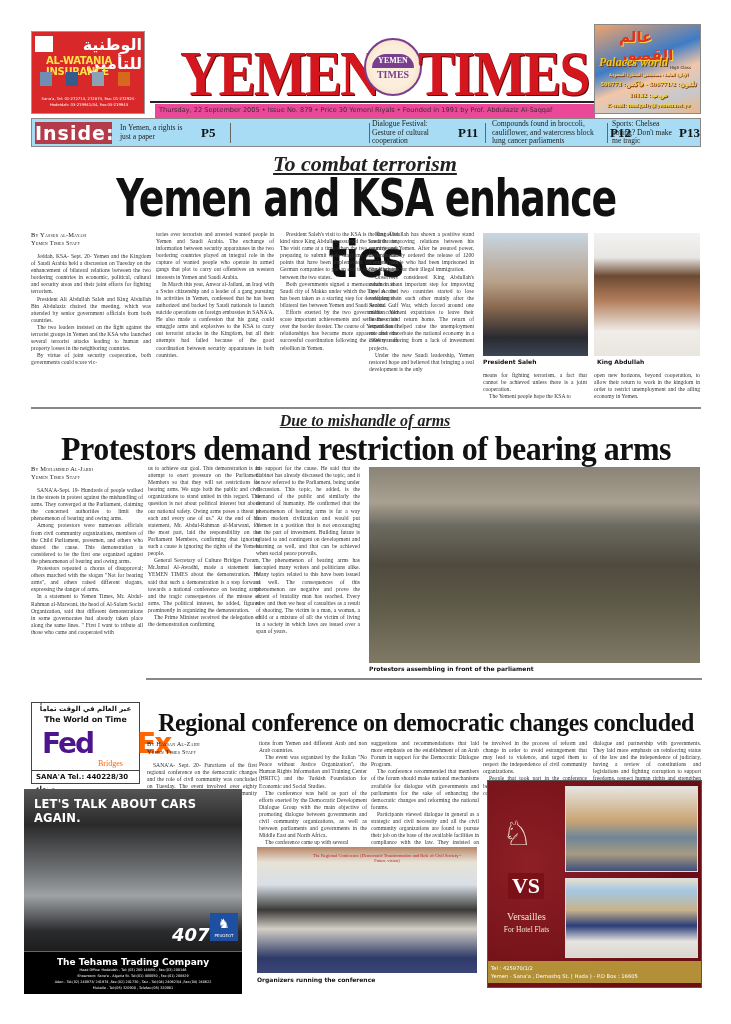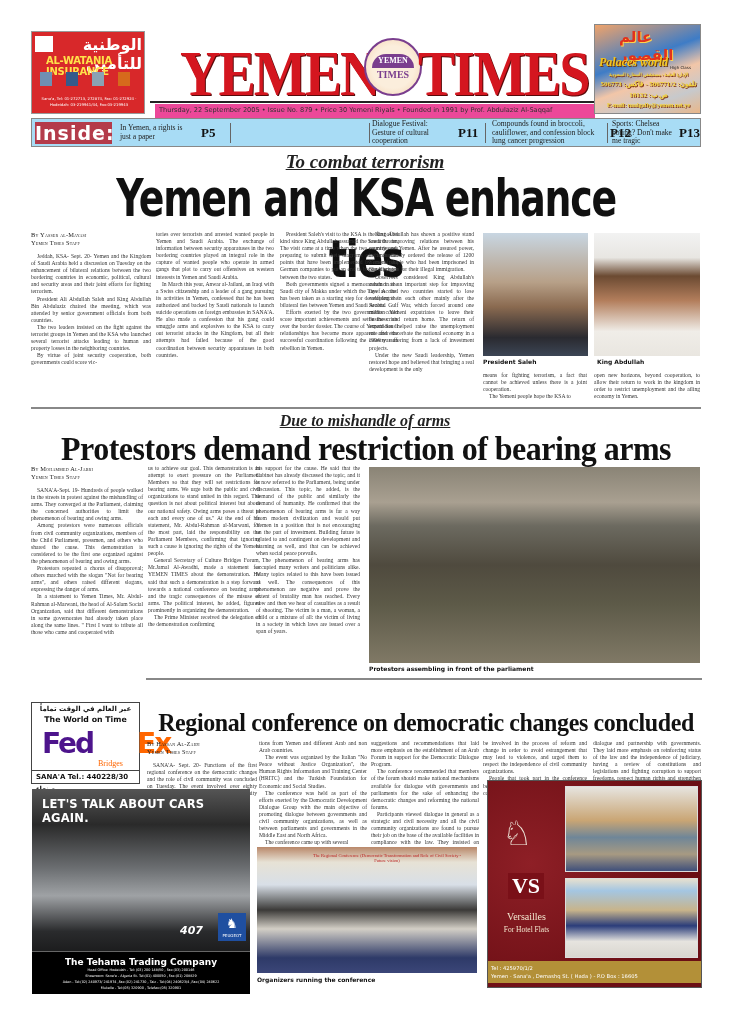--- a/index.html
+++ b/index.html
@@ -35,21 +35,21 @@
   
   .inside-bar { left: 31px; top: 118px; width: 670px; height: 29px; background: #a8dcf5; border: 1px solid #888; }
   .inside-label { position:absolute; left: 3px; top: 3px; width: 77px; height: 22px; background: #b43b4a; color: #fff; font-family: "DejaVu Sans", sans-serif; font-weight: bold; font-size: 19px; line-height: 22px; text-align: center; letter-spacing: 1px; }
   .inside-item { position:absolute; top: 2px; height: 24px; display:flex; align-items:center; }
   .inside-item .txt { font-size: 7.6px; line-height: 8.6px; color:#222; }
   .inside-item .pg { font-family: "Liberation Serif", serif; font-weight: bold; font-size: 13px; margin-left: 6px; color:#111; }
   .inside-sep { position:absolute; top:4px; width:1px; height:20px; background:#666; }
 
   
   .kicker { text-align: center; font-family:"Liberation Serif",serif; font-style: italic; font-weight: bold; text-decoration: underline; color: #222; }
-  .kicker1 { left: 200px; top: 151px; width: 330px; font-size: 19px; }
+  .kicker1 { left: 200px; top: 151px; width: 330px; font-size: 22px; }
   .head1 { left: 36px; top: 168px; width: 660px; text-align:center; font-family:"DejaVu Sans", sans-serif; font-weight: bold; font-size: 44px; color:#111; letter-spacing:-1.5px; transform: scaleX(0.86) scaleY(1.18); transform-origin: top center; }
 
   .byline { font-size: 6.4px; line-height: 8px; color:#222; font-variant: small-caps; letter-spacing: 0.2px; }
   .col { font-size: 5.6px; line-height: 7.1px; text-align: justify; color:#333; }
   .col p { text-indent: 6px; }
   .col p.first { margin-top: 6px; }
 
   .photo { background: #aaa; overflow:hidden; }
   .caption { font-family:"DejaVu Sans", sans-serif; font-weight: bold; font-size: 6px; color:#111; }
 
@@ -65,23 +65,23 @@
   .ad-fedex { left: 31px; top: 702px; width: 109px; height: 82px; border: 1px solid #444; background:#fff; }
   .ad-fedex .ar { position:absolute; top:2px; left:0; width:107px; text-align:center; font-family:"DejaVu Sans",sans-serif; font-weight:bold; font-size:7px; color:#111; }
   .ad-fedex .wt { position:absolute; top:12px; left:0; width:107px; text-align:center; font-family:"DejaVu Sans",sans-serif; font-weight:bold; font-size:7.8px; color:#111; }
   .ad-fedex .logo { position:absolute; top:24px; left:10px; font-family:"DejaVu Sans",sans-serif; font-weight:bold; font-size:28px; letter-spacing:-2px; }
   .ad-fedex .logo .fed { color:#4d148c; }
   .ad-fedex .logo .ex { color:#ff6600;padding-left:44px; }
   .ad-fedex .express { position:absolute; top:56px; left:66px; font-size:8px; color:#ff6600; }
   .ad-fedex .tel { position:absolute; left:0; bottom:0; width:107px; height:13px; border-top:1px solid #444; font-family:"DejaVu Sans",sans-serif; font-weight:bold; font-size:7px; line-height:12px; color:#111; padding-left:4px; }
 
   
-  .ad-peugeot { left: 32px; top: 789px; width: 218px; height: 178px; background: linear-gradient(180deg,#555 0%,#2a2a2a 20%,#6d7073 45%,#9fa2a5 60%,#2a2b2d 80%,#111 100%); }
+  .ad-peugeot { left: 24px; top: 789px; width: 218px; height: 178px; background: linear-gradient(180deg,#555 0%,#2a2a2a 20%,#6d7073 45%,#9fa2a5 60%,#2a2b2d 80%,#111 100%); }
   .ad-peugeot .headline { position:absolute; top:8px; left:10px; font-family:"DejaVu Sans",sans-serif; font-weight:bold; color:#fff; font-size:11.5px; letter-spacing:0.2px; }
-  .ad-peugeot .model { position:absolute; top:135px; left:148px; color:#fff; font-family:"DejaVu Sans",sans-serif; font-weight:bold; font-style:italic; font-size:11px; }
+  .ad-peugeot .model { position:absolute; top:135px; left:148px; color:#fff; font-family:"DejaVu Sans",sans-serif; font-weight:bold; font-style:italic; font-size:18px; }
   .ad-peugeot .badge { position:absolute; top:124px; left:186px; width:28px; height:28px; background:#1f4fa0; color:#fff; font-size:4px; font-family:"DejaVu Sans",sans-serif; text-align:center; padding-top:20px; }
   .ad-peugeot .lion { position:absolute; top:127px; left:194px; font-size:13px; color:#fff; }
   .ad-peugeot .footer { position:absolute; left:0; top:162px; width:218px; height:43px; background:#000; border-top:1px solid #666; text-align:center; color:#fff; font-family:"DejaVu Sans",sans-serif; }
   .ad-peugeot .footer .co { font-weight:bold; font-size:9px; margin-top:5px; }
   .ad-peugeot .footer .ln { font-size:3.4px; line-height:6px; }
 
   
   .ad-versailles { left: 487px; top: 780px; width: 215px; height: 208px; background: radial-gradient(circle at 20% 40%, #8e1f26 0%, #6b0e14 70%); border:1px solid #555; }
   .ad-versailles .room1 { position:absolute; left:77px; top:5px; width:133px; height:86px; background:linear-gradient(180deg,#e6e4df 0%,#c9a574 40%,#6f8698 60%,#a79a82 80%,#3f4f7a 100%); border:1px solid #ddd; }
   .ad-versailles .room2 { position:absolute; left:77px; top:97px; width:133px; height:80px; background:linear-gradient(180deg,#e6e0cf 0%,#a4c6e2 15%,#c8b48b 40%,#2b3d7a 60%,#e6e4df 80%,#d9d6cf 100%); border:1px solid #ddd; }
@@ -139,21 +139,21 @@
     <span class="pg">P5</span>
   </div>
   <div class="inside-sep" style="left:198px"></div>
   <div class="inside-sep" style="left:337px"></div>
   <div class="inside-item" style="left:340px;width:110px;">
     <span class="txt" style="width:80px">Dialogue Festival: Gesture of cultural cooperation</span>
     <span class="pg">P11</span>
   </div>
   <div class="inside-sep" style="left:453px"></div>
   <div class="inside-item" style="left:460px;width:140px;">
-    <span class="txt" style="width:112px">Compounds found in broccoli, cauliflower, and confession block lung cancer progression</span>
+    <span class="txt" style="width:112px">Compounds found in broccoli, cauliflower, and watercress block lung cancer parliaments</span>
     <span class="pg">P12</span>
   </div>
   <div class="inside-sep" style="left:575px"></div>
   <div class="inside-item" style="left:580px;width:88px;">
     <span class="txt" style="width:64px">Sports: Chelsea boring? Don't make me tragic</span>
     <span class="pg">P13</span>
   </div>
 </div>
 
 <div class="abs kicker kicker1">To combat terrorism</div>

